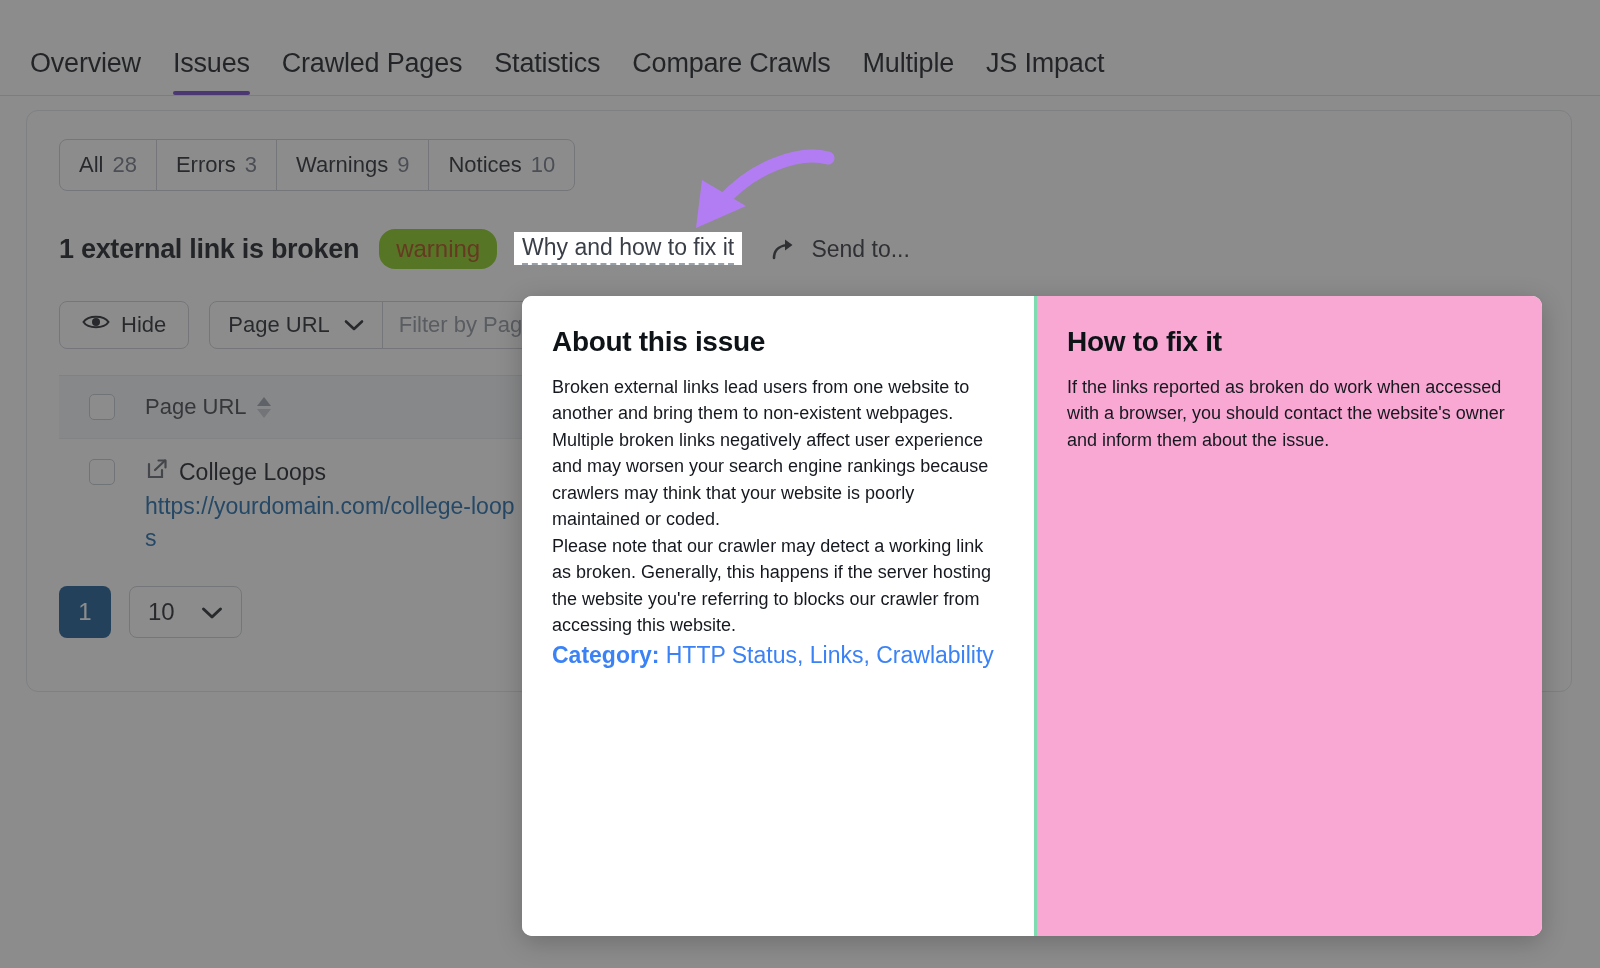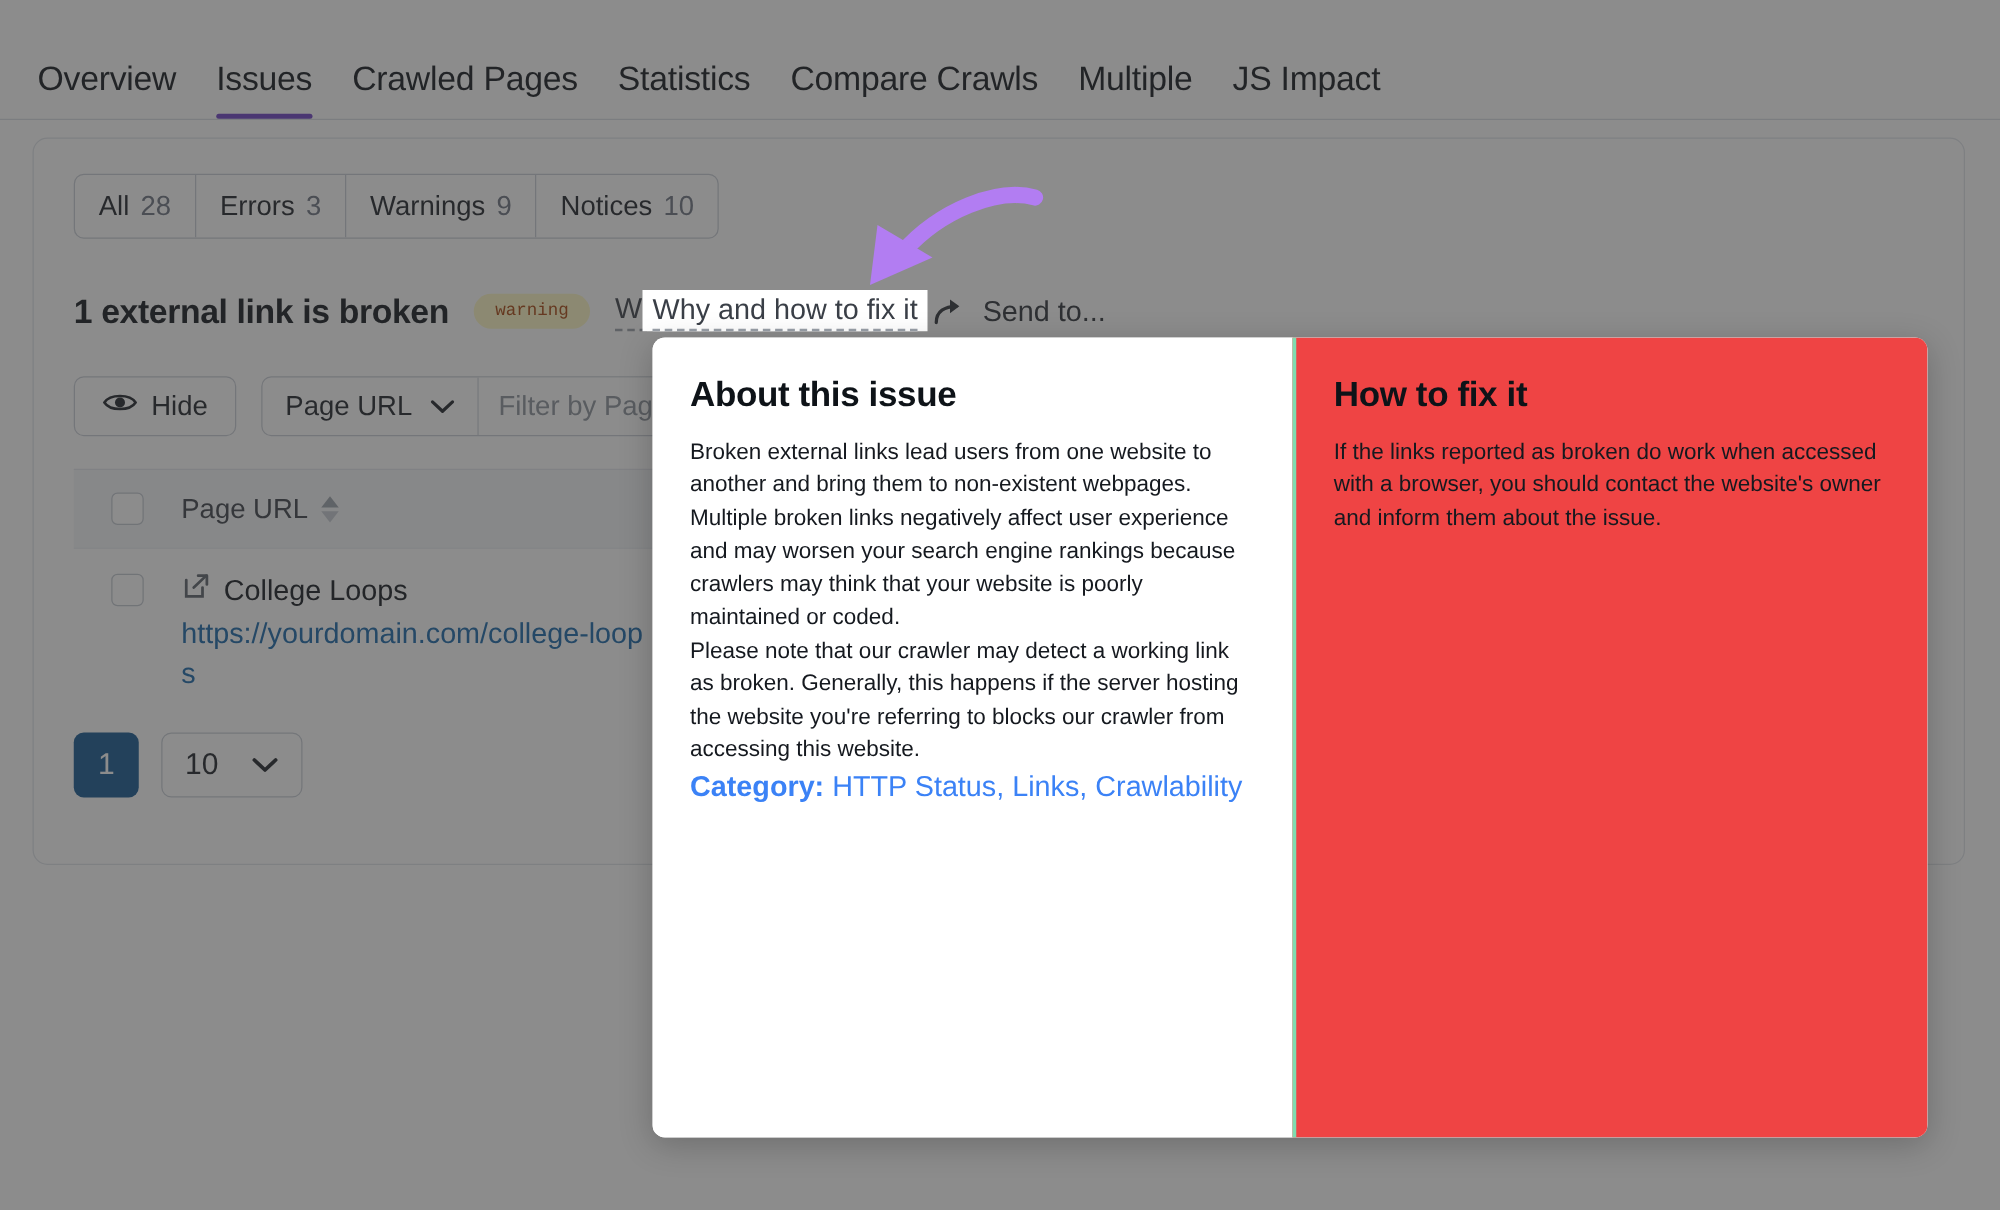--- a/index.html
+++ b/index.html
@@ -99,27 +99,26 @@
     height: 44px;
   }
   .issue-title {
     font-size: 27px;
     font-weight: bold;
     color: #0f1419;
     white-space: nowrap;
     letter-spacing: -0.3px;
   }
   .badge-warning {
-    background: #fef9c3;
+    background: #84cc16;
     color: #a8430d;
-    font-size: 14px;
+    font-size: 24px;
     border-radius: 16px;
     padding: 6px 17px;
     white-space: nowrap;
-    font-family: Liberation Mono, monospace;
   }
   .why-link {
     position: relative;
     font-size: 23px;
     color: #3a3f47;
     border-bottom: 2px dashed #9aa0a8;
     padding-bottom: 3px;
     cursor: pointer;
     white-space: nowrap;
     background: #ffffff;
@@ -321,40 +320,40 @@
     left: 680px;
     top: 140px;
     z-index: 40;
     pointer-events: none;
   }
 
   
   .modal {
     position: absolute;
     left: 522px;
-    top: 270px;
+    top: 296px;
     width: 1020px;
     height: 640px;
     z-index: 35;
     display: flex;
     border-radius: 10px;
     overflow: hidden;
     background: #ffffff;
     box-shadow: 0 6px 26px rgba(0,0,0,0.22);
   }
   .modal-left {
     width: 512px;
     flex: none;
     background: #ffffff;
     padding: 30px 32px 26px 30px;
     overflow: hidden;
   }
   .modal-right {
     flex: 1;
-    background: #ef4444;
+    background: #f9a8d4;
     border-left: 3px solid #7fdcb0;
     padding: 30px 30px 26px 30px;
     overflow: hidden;
   }
   .modal-h {
     font-size: 28px;
     font-weight: bold;
     color: #0e1318;
     margin: 0 0 16px 0;
     letter-spacing: -0.3px;

